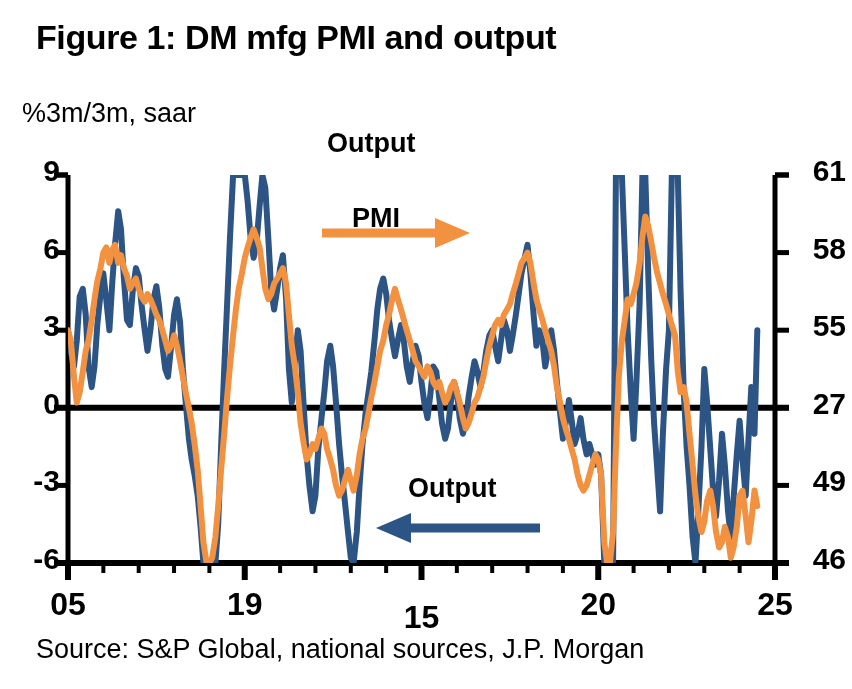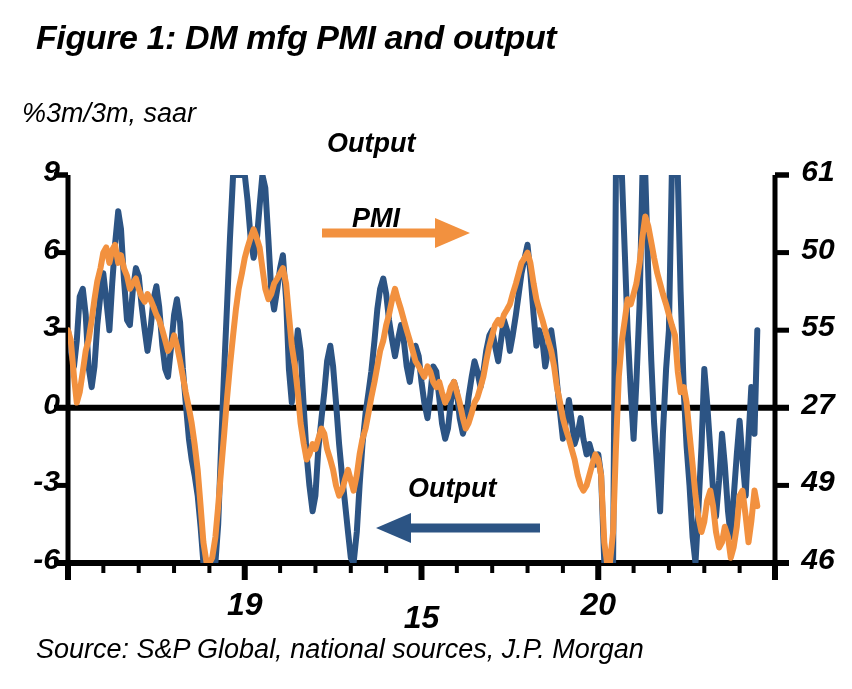--- a/index.html
+++ b/index.html
@@ -14,21 +14,20 @@
     color: #000000;
     overflow: hidden;
     position: relative;
   }
   #figure {
     position: absolute;
     left: 0; top: 0;
     width: 852px;
     height: 616px;
     background: #ffffff;
-    font-style: italic;
   }
   .title {
     position: absolute;
     left: 36px;
     top: 18px;
     font-size: 34px;
     font-weight: bold;
     letter-spacing: -0.4px;
     white-space: nowrap;
   }
@@ -66,21 +65,21 @@
     white-space: nowrap;
   }
   .axis-label {
     position: absolute;
     font-size: 30px;
     font-weight: bold;
     text-align: right;
     white-space: nowrap;
   }
   .axis-label.left-lab { width: 52px; left: 8px; }
-  .axis-label.right-lab { width: 56px; left: 790px; text-align: center; }
+  .axis-label.right-lab { width: 56px; left: 790px; text-align: right; }
   .axis-label.x-lab { font-size: 32px; text-align: center; width: 70px; top: 586px; }
   svg { position: absolute; left: 0; top: 0; }
 </style>
 </head>
 <body>
 
 <div id="figure">
 
   <div class="title">Figure 1: DM mfg PMI and output</div>
   <div class="unit-left">%3m/3m, saar</div>
@@ -147,18 +146,20 @@
 <div class="axis-label left-lab" style="top: 542px;">-6</div>
     <div class="axis-label left-lab" style="top: 464.4px;">-3</div>
     <div class="axis-label left-lab" style="top: 386.8px;">0</div>
     <div class="axis-label left-lab" style="top: 309.2px;">3</div>
     <div class="axis-label left-lab" style="top: 231.6px;">6</div>
     <div class="axis-label left-lab" style="top: 154px;">9</div>
     <div class="axis-label right-lab" style="top: 542px;">46</div>
     <div class="axis-label right-lab" style="top: 464.4px;">49</div>
     <div class="axis-label right-lab" style="top: 386.8px;">27</div>
     <div class="axis-label right-lab" style="top: 309.2px;">55</div>
-    <div class="axis-label right-lab" style="top: 231.6px;">50</div>
+    <div class="axis-label right-lab" style="top: 231.6px;">58</div>
     <div class="axis-label right-lab" style="top: 154px;">61</div>
+    <div class="axis-label x-lab" style="left: 33px;">05</div>
     <div class="axis-label x-lab" style="left: 209.75px;">19</div>
     <div class="axis-label x-lab" style="left: 386.5px; margin-top: 13px;">15</div>
     <div class="axis-label x-lab" style="left: 563.25px;">20</div>
+    <div class="axis-label x-lab" style="left: 740px;">25</div>
   </div>
 
 </body></html>

